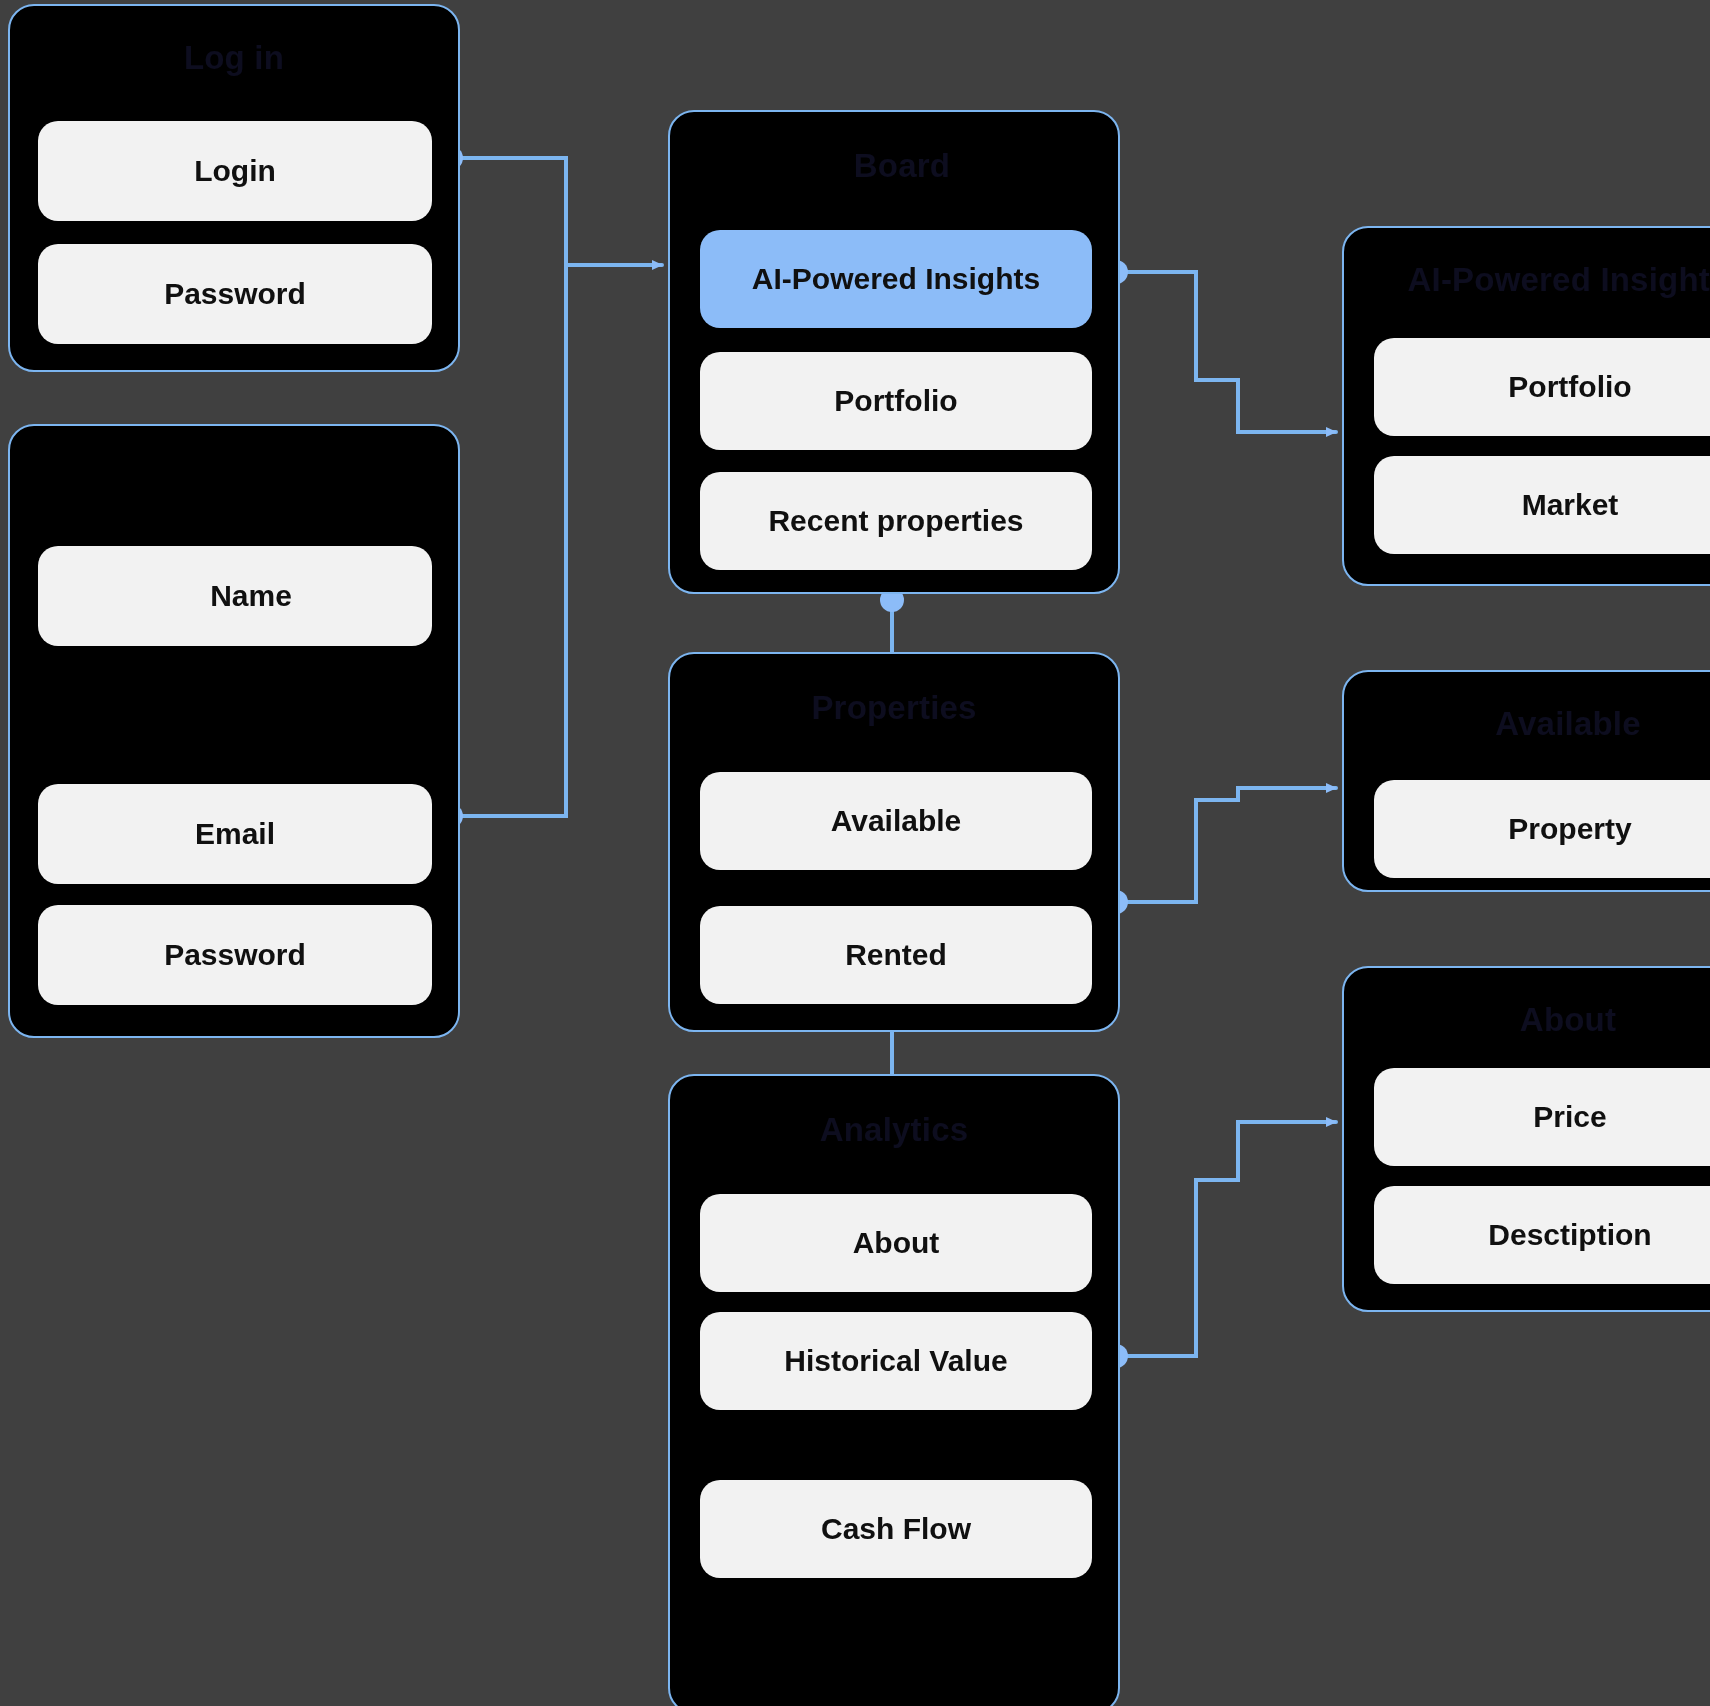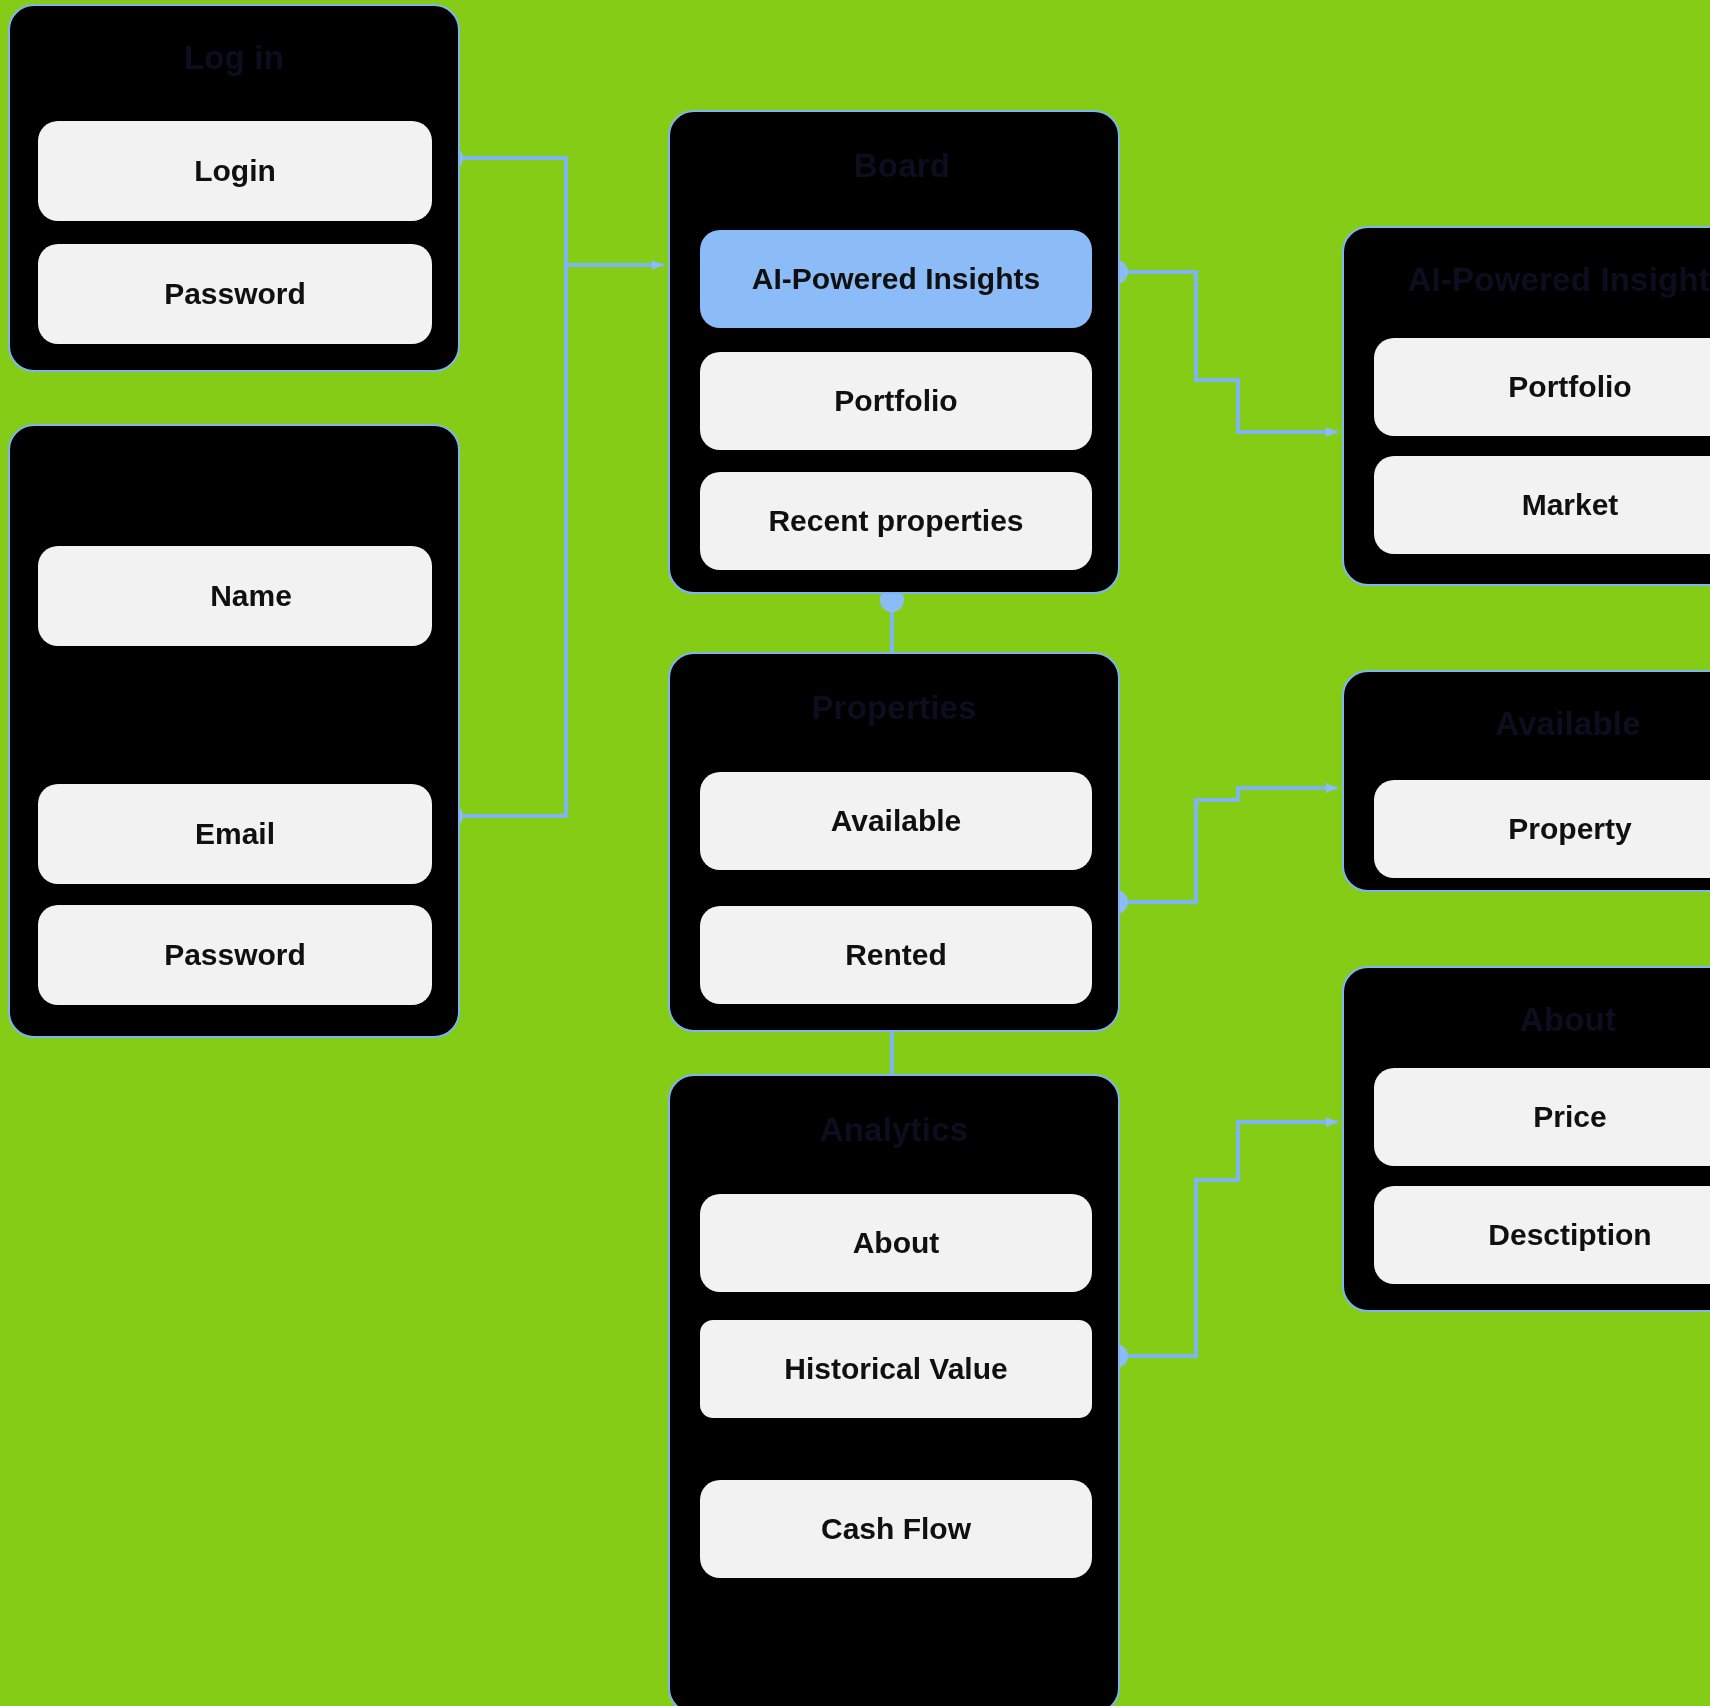--- a/index.html
+++ b/index.html
@@ -2,21 +2,21 @@
 <html><head>
 <meta charset="utf-8">
 <style>
   * { box-sizing: border-box; margin: 0; padding: 0; }
   html, body {
     width: 1710px; height: 1706px;
     background: #000000;
     font-family: "Liberation Sans", sans-serif;
     overflow: hidden;
   }
-  #canvas { position: relative; width: 1710px; height: 1706px; background:#84cc16; }
+  #canvas { position: relative; width: 1710px; height: 1706px; background:#404040; }
 
   
   #wires { position:absolute; left:0; top:0; width:1710px; height:1706px; pointer-events:none; }
 
   
   .card {
     position: absolute;
     background: #000000;
     border: 2px solid #7cb5f0;
     border-radius: 26px;
@@ -77,21 +77,21 @@
   #card-properties .card-title { margin-top: 36px; }
   #card-properties .pill { position:absolute; left: 30px; width: 392px; height: 98px; }
   #properties-pill-0 { top: 118px; }
   #properties-pill-1 { top: 252px; }
 
   
   #card-analytics { left: 668px; top: 1074px; width: 452px; height: 640px; }
   #card-analytics .card-title { margin-top: 36px; }
   #card-analytics .pill { position:absolute; left: 30px; width: 392px; height: 98px; }
   #analytics-pill-0 { top: 118px; }
-  #analytics-pill-1 { top: 244px; border-radius: 13px; }
+  #analytics-pill-1 { top: 236px; }
   #analytics-pill-2 { top: 360px; margin-top: 44px; }
 
   
   #card-ai { left: 1342px; top: 226px; width: 452px; height: 360px; }
   #card-ai .card-title { margin-top: 34px; text-align:center; }
   #card-ai .pill { position:absolute; left: 30px; width: 392px; height: 98px; }
   #ai-pill-0 { top: 110px; }
   #ai-pill-1 { top: 228px; }
 
   #card-available { left: 1342px; top: 670px; width: 452px; height: 222px; }

